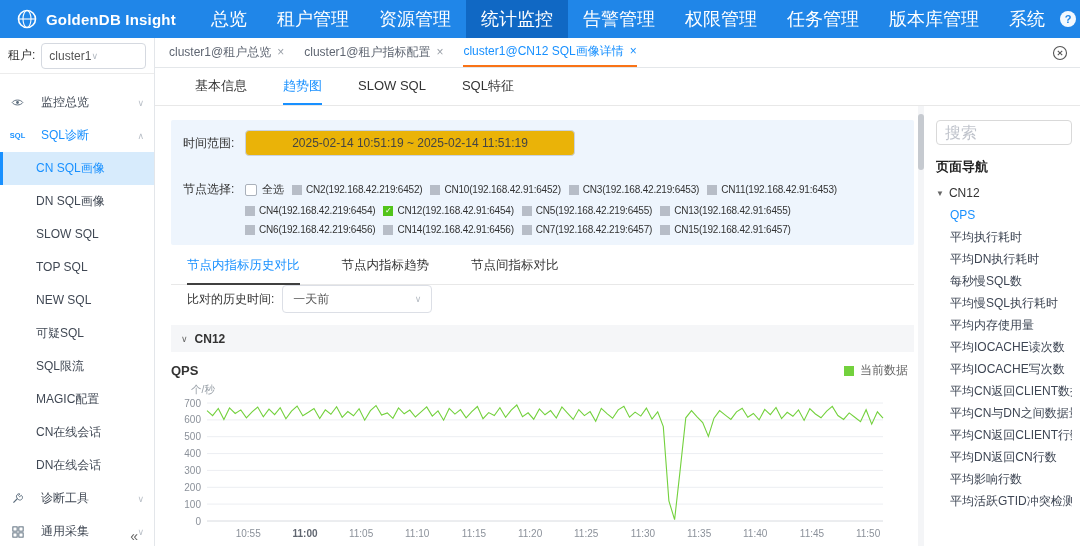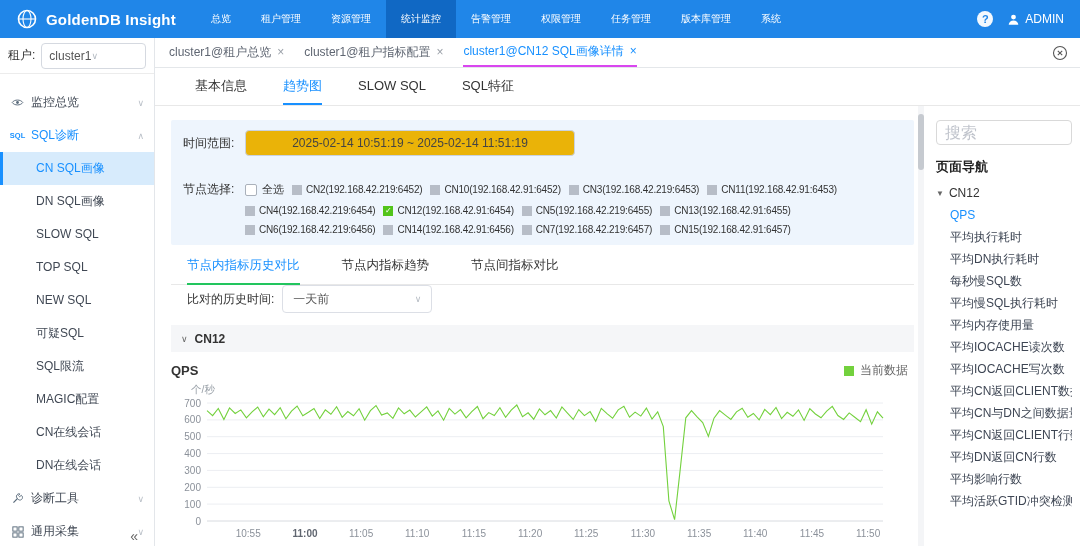--- a/index.html
+++ b/index.html
@@ -5,49 +5,49 @@
   *{box-sizing:border-box;margin:0;padding:0}
   html,body{width:1080px;height:546px;overflow:hidden}
   body{font-family:"Liberation Sans","DejaVu Sans",sans-serif;font-size:12px;color:#333;background:#fff}
   .app{display:flex;flex-direction:column;height:100%}
 
   
   header{height:38px;flex:0 0 38px;background:#2086e8;display:flex;align-items:center;color:#fff}
   .brand{display:flex;align-items:center;gap:8px;padding:0 16px;width:196px;flex:0 0 196px}
   .brand-title{font-size:15px;font-weight:bold;letter-spacing:.2px;white-space:nowrap}
   .topnav{display:flex;height:100%}
-  .navitem{padding:0 15px;line-height:38px;font-size:10px;cursor:pointer;white-space:nowrap}
+  .navitem{padding:0 15px;line-height:38px;font-size:18px;cursor:pointer;white-space:nowrap}
   .navitem.active{background:#1068c4}
   .hright{margin-left:auto;display:flex;align-items:center;gap:14px;padding-right:16px}
   .info{width:16px;height:16px;border-radius:50%;background:rgba(255,255,255,.95);color:#2086e8;font-size:11px;font-weight:bold;display:flex;align-items:center;justify-content:center;cursor:pointer}
   .user{display:flex;align-items:center;gap:5px;font-size:12px;cursor:pointer}
 
   .below{display:flex;flex:1;min-height:0}
 
   
   .sidebar{width:155px;flex:0 0 155px;border-right:1px solid #e3e6ea;display:flex;flex-direction:column;position:relative;background:#fff}
   .tenant{height:36px;flex:0 0 36px;display:flex;align-items:center;gap:6px;padding:0 8px;border-bottom:1px solid #ececec}
   .tenant-select{flex:1;height:26px;border:1px solid #d5d9e0;border-radius:4px;display:flex;align-items:center;padding:0 7px;color:#555;cursor:pointer}
   .caret{color:#b4bac2;font-size:9px}
   .menu{flex:1;padding-top:12px;overflow:hidden}
-  .group{height:33px;display:flex;align-items:center;gap:6px;padding:0 10px;color:#404854;cursor:pointer}
+  .group{height:33px;display:flex;align-items:center;gap:16px;padding:0 10px;color:#404854;cursor:pointer}
   .group .chev{margin-left:auto;color:#b9bfc7;font-size:9px}
   .group.active{color:#1890ff}
   .gicon{width:15px;flex:0 0 15px;display:flex;justify-content:center;align-items:center}
   .sql-glyph{font-size:7.5px;font-weight:bold;color:#5a6b7b;line-height:9px}
   .group.active .sql-glyph{color:#1890ff}
   .subitem{height:33px;line-height:33px;padding-left:36px;color:#404854;cursor:pointer;white-space:nowrap}
   .subitem.active{background:#d7ebfc;color:#1890ff;border-left:3px solid #1890ff;padding-left:33px}
   .collapse{position:absolute;bottom:2px;right:16px;color:#666;font-size:14px;cursor:pointer}
 
   
   .main{flex:1;display:flex;flex-direction:column;min-width:0}
   .tabbar{height:30px;flex:0 0 30px;border-bottom:1px solid #e4e7ea;display:flex;align-items:center;padding-left:14px;gap:20px}
   .tab{display:flex;align-items:center;gap:6px;height:100%;line-height:29px;color:#5f6672;cursor:pointer;white-space:nowrap}
-  .tab.active{color:#1890ff;border-bottom:2px solid #d946ef}
+  .tab.active{color:#1890ff;border-bottom:2px solid #f97316}
   .tab-close{color:#9aa0a8;font-size:12px}
   .tab.active .tab-close{color:#1890ff}
   .close-all{margin-left:auto;margin-right:12px;cursor:pointer;display:flex}
   .subtabs{height:38px;flex:0 0 38px;border-bottom:1px solid #e8e8e8;display:flex;gap:36px;padding-left:40px}
   .subtab{line-height:36px;font-size:13px;color:#333;cursor:pointer}
   .subtab.active{color:#1890ff;border-bottom:2px solid #1890ff}
 
   .content-row{flex:1;display:flex;min-height:0;position:relative}
   .scrollarea{flex:1;min-width:0;padding:14px 10px 0 16px;position:relative}
   .vscroll{position:absolute;top:0;right:0;width:6px;height:100%;background:#f4f5f7}
@@ -64,21 +64,21 @@
   .selall{display:flex;align-items:center;gap:5px;color:#333;font-size:11px;cursor:pointer}
   .cb{width:12px;height:12px;border:1px solid #aab1bb;background:#fff;border-radius:2px}
   .node{display:flex;align-items:center;gap:4px;cursor:pointer}
   .sq{width:10px;height:10px;background:#b7bdc7;flex:0 0 10px;display:flex;align-items:center;justify-content:center}
   .sq.on{background:#52c41a}
   .ck{color:#fff;font-size:8px;line-height:10px}
   .node-label{font-size:10px;letter-spacing:-0.2px;color:#333;white-space:nowrap}
 
   .compare-tabs{margin-top:12px;border-bottom:1px solid #e8e8e8;display:flex;gap:42px;padding-left:16px}
   .ctab{padding-bottom:9px;font-size:12.5px;color:#333;cursor:pointer}
-  .ctab.active{color:#1890ff;border-bottom:2px solid #22c55e;margin-bottom:-1px}
+  .ctab.active{color:#1890ff;border-bottom:2px solid #404040;margin-bottom:-1px}
 
   .history-row{display:flex;align-items:center;gap:8px;padding-left:16px}
   .hselect{width:150px;height:28px;border:1px solid #dcdfe6;border-radius:4px;display:flex;align-items:center;justify-content:space-between;padding:0 10px;color:#555;cursor:pointer;background:#fff}
 
   .band{margin-top:12px;height:27px;background:#f5f6f8;display:flex;align-items:center;gap:7px;padding:0 10px}
   .band-caret{color:#666;font-size:9px}
   .band-title{font-weight:bold;color:#333}
 
   .chart-card{margin-top:10px}
   .chart-head{display:flex;align-items:center;justify-content:space-between;padding-right:6px}

